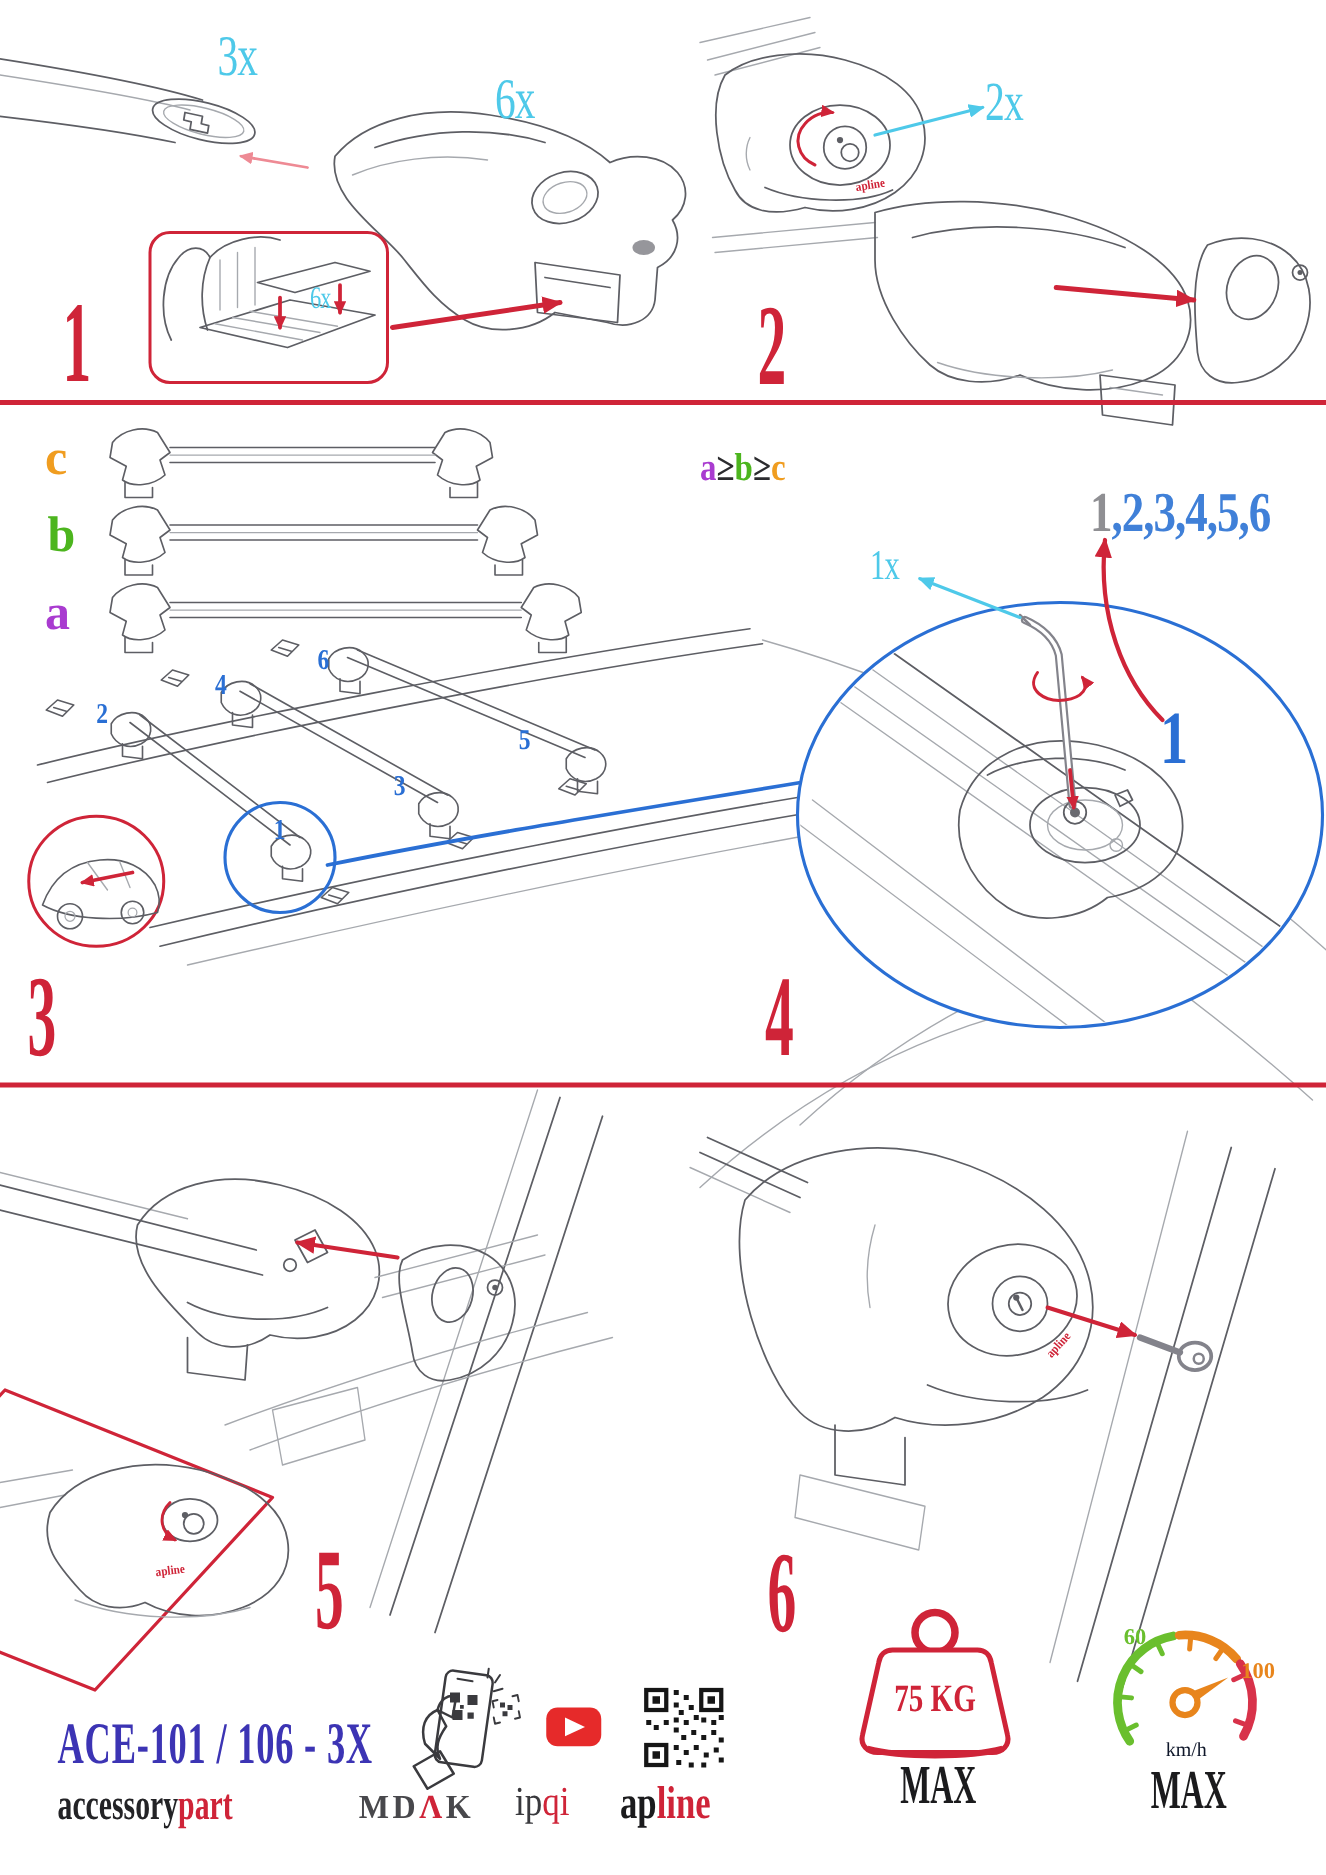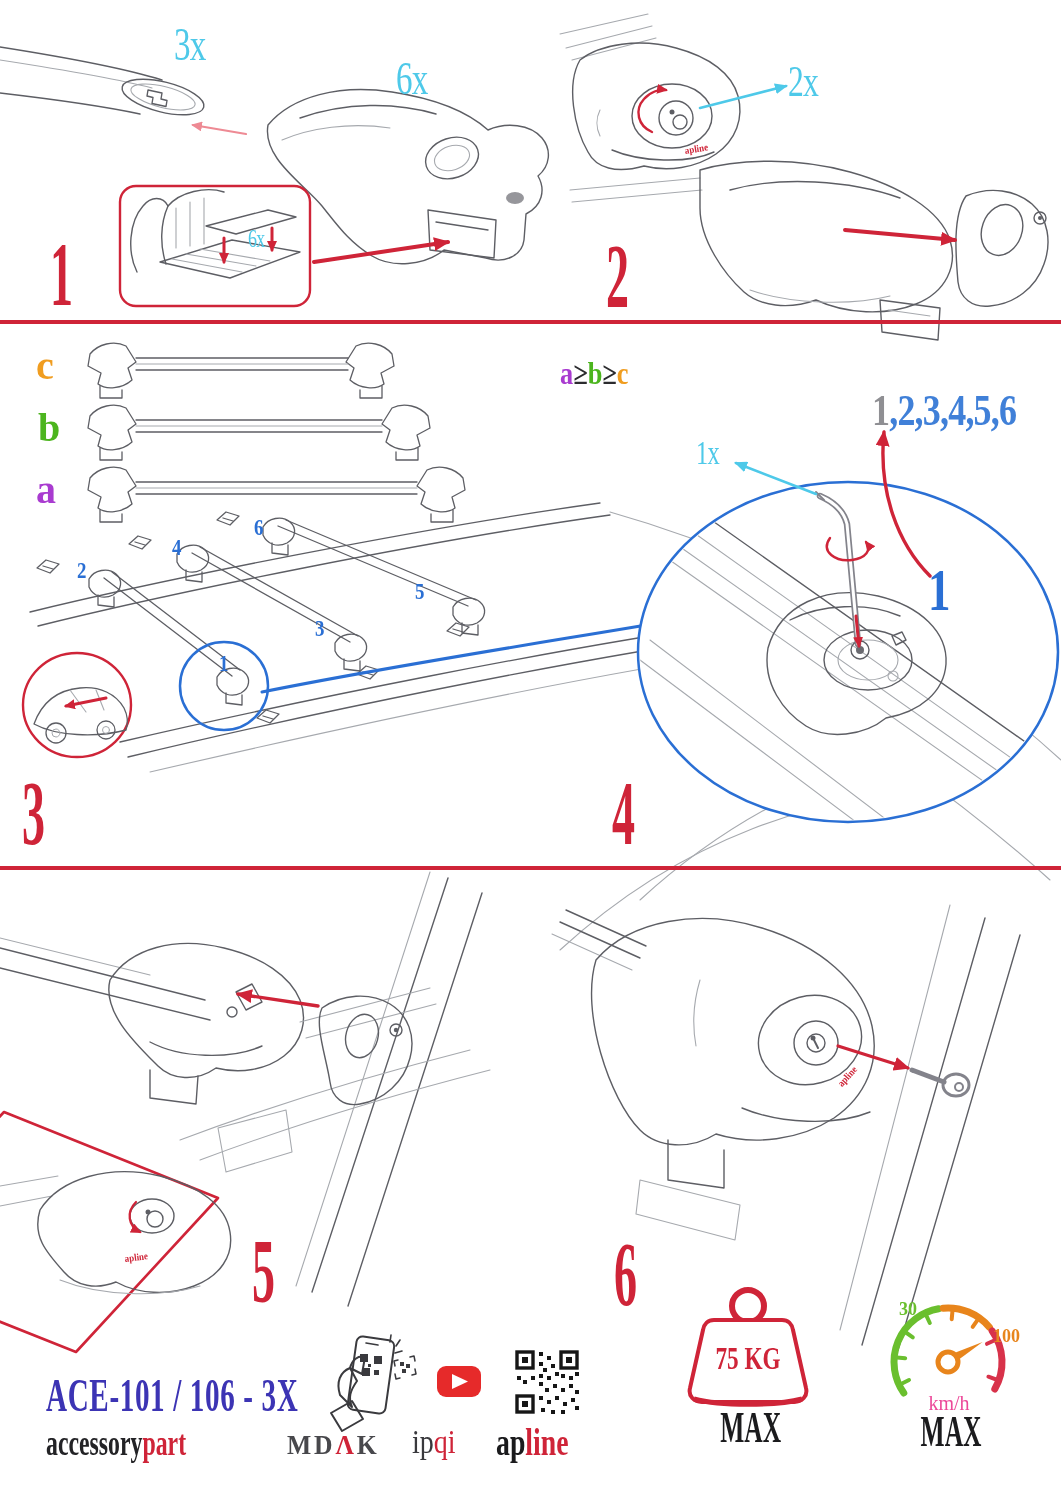--- a/index.html
+++ b/index.html
@@ -50,21 +50,21 @@
   .mdak .lam{color:#cf2438}
   .ipqi{left:412px;top:1426px;font-size:33px;font-weight:400;color:#39393d;transform:scaleX(.85);transform-origin:left top;}
   .ipqi .qi{color:#cf2438}
   .apline{left:496px;top:1424px;font-size:37px;font-weight:700;transform:scaleX(.75);transform-origin:left top;}
   .apline .ap{color:#1b1b1d}.apline .line{color:#cf2438}
 
   .w-label{left:700px;top:1343px;width:96px;text-align:center;font-size:31px;font-weight:700;color:#cf2438;transform:scaleX(.75);transform-origin:center top;}
   .w-max{left:700px;top:1406px;width:96px;text-align:center;font-size:44px;font-weight:700;color:#1b1b1d;transform:scaleX(.58);transform-origin:center top;}
   .s-low{left:899px;top:1300px;font-size:18px;font-weight:700;color:#6abf2e;}
   .s-high{left:993px;top:1327px;font-size:18px;font-weight:700;color:#e8851c;}
-  .s-unit{left:918px;top:1393px;width:62px;text-align:center;font-size:20px;color:#ec4899;}
+  .s-unit{left:918px;top:1393px;width:62px;text-align:center;font-size:16px;color:#0f172a;}
   .s-max{left:900px;top:1410px;width:98px;text-align:center;font-size:44px;font-weight:700;color:#1b1b1d;transform:scaleX(.58);transform-origin:center top;}
 </style>
 </head>
 <body>
 
 <div class="page">
 
   <svg class="artlayer" width="1061" height="1500" viewBox="0 0 1061 1500">
     <defs>
       <marker id="mR" markerUnits="userSpaceOnUse" markerWidth="16" markerHeight="14" refX="14" refY="7" orient="auto">
@@ -441,18 +441,18 @@
   <span class="abs badge badge6">apline</span>
 
   <span class="abs code">ACE-101 / 106 - 3X</span>
   <span class="abs brandline"><span class="acc">accessory</span><span class="part">part</span></span>
   <span class="abs mdak"><span>MD</span><span class="lam">Λ</span><span>K</span></span>
   <span class="abs ipqi"><span>ip</span><span class="qi">qi</span></span>
   <span class="abs apline"><span class="ap">ap</span><span class="line">line</span></span>
 
   <span class="abs w-label">75 KG</span>
   <span class="abs w-max">MAX</span>
-  <span class="abs s-low">30</span>
+  <span class="abs s-low">60</span>
   <span class="abs s-high">100</span>
   <span class="abs s-unit">km/h</span>
   <span class="abs s-max">MAX</span>
 
 </div>
 
 </body></html>

